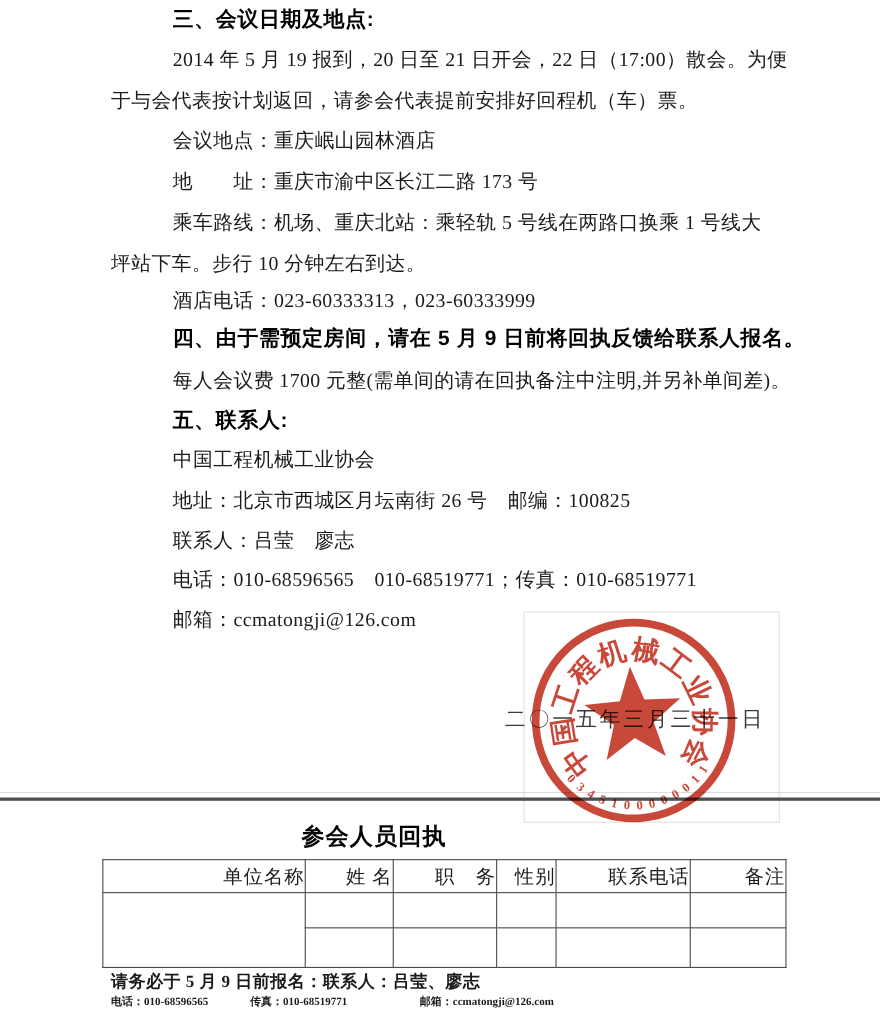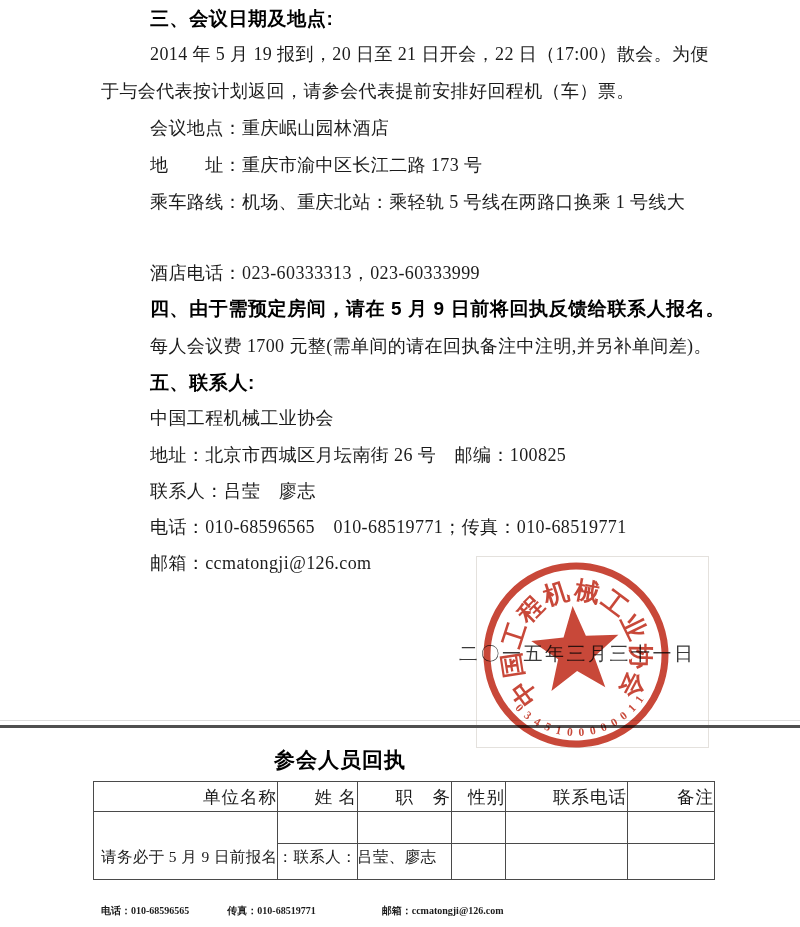--- a/index.html
+++ b/index.html
@@ -1,21 +1,21 @@
 <!DOCTYPE html>
 <html><head>
 <meta charset="utf-8">
 <style>
   html,body{margin:0;padding:0;background:#fff;}
   .page{
     position:relative;width:800px;height:927px;background:#ffffff;overflow:hidden;
     font-family:"Liberation Serif","DejaVu Serif",serif;color:#1b1b1b;
   }
   .line{position:absolute;white-space:nowrap;font-size:18px;letter-spacing:.4px;line-height:1.2;}
-  .indent{left:150px;text-align:right;}
+  .indent{left:157px;text-align:right;}
   .flush{left:101px;text-align:right;}
   .h{font-family:"Liberation Sans","DejaVu Sans",sans-serif;font-weight:700;font-size:19px;color:#000;letter-spacing:.6px;}
   .date-line{
     position:absolute;left:459px;top:641px;font-size:19px;letter-spacing:2.5px;color:#3a3a3a;z-index:1;white-space:nowrap;
   }
   .scan-box{
     position:absolute;left:476px;top:556px;width:231px;height:190px;
     border:1px solid rgba(195,188,180,.45);z-index:2;
   }
   .stamp{
@@ -29,39 +29,40 @@
     font-family:"Liberation Sans","DejaVu Sans",sans-serif;font-weight:700;font-size:21px;color:#000;letter-spacing:1px;
   }
   table.reply{
     position:absolute;left:93px;top:781px;width:621px;border-collapse:collapse;table-layout:fixed;
   }
   table.reply td{border:1px solid #4a4a4a;text-align:right;vertical-align:middle;
     font-size:17.5px;color:#1b1b1b;padding:0;letter-spacing:1px;}
   tr.hdr td{height:29px;}
   tr.r1 td{height:31px;}
   tr.r2 td{height:35px;}
-  .note1{position:absolute;left:101px;top:847px;font-size:15.5px;font-weight:400;letter-spacing:.4px;white-space:nowrap;}
+  .note1{position:absolute;left:101px;top:882px;font-size:15.5px;font-weight:700;letter-spacing:.4px;white-space:nowrap;}
   .note2{position:absolute;left:101px;top:904px;font-size:10px;font-weight:700;display:flex;white-space:nowrap;}
   .note2 .seg1{margin-right:38px;}
   .note2 .seg2{margin-right:66px;}
   svg text{font-family:"Liberation Serif","DejaVu Serif",serif;}
   .stamp-org-char{font-size:25px;font-weight:700;}
   .stamp-num-char{font-size:11.5px;font-weight:700;letter-spacing:0;}
 </style>
 </head>
 <body>
 
 <div class="page">
 
   <div class="line indent h" style="top:8px">三、会议日期及地点:</div>
   <div class="line indent" style="top:44px">2014 年 5 月 19 报到，20 日至 21 日开会，22 日（17:00）散会。为便</div>
   <div class="line flush" style="top:81px">于与会代表按计划返回，请参会代表提前安排好回程机（车）票。</div>
   <div class="line indent" style="top:118px">会议地点：重庆岷山园林酒店</div>
   <div class="line indent" style="top:155px">地　　址：重庆市渝中区长江二路 173 号</div>
   <div class="line indent" style="top:192px">乘车路线：机场、重庆北站：乘轻轨 5 号线在两路口换乘 1 号线大</div>
+  <div class="line flush" style="top:229px">坪站下车。步行 10 分钟左右到达。</div>
   <div class="line indent" style="top:263px">酒店电话：023-60333313，023-60333999</div>
   <div class="line indent h" style="top:298px">四、由于需预定房间，请在 5 月 9 日前将回执反馈给联系人报名。</div>
   <div class="line indent" style="top:336px">每人会议费 1700 元整(需单间的请在回执备注中注明,并另补单间差)。</div>
   <div class="line indent h" style="top:372px">五、联系人:</div>
   <div class="line indent" style="top:408px">中国工程机械工业协会</div>
   <div class="line indent" style="top:445px">地址：北京市西城区月坛南街 26 号　邮编：100825</div>
   <div class="line indent" style="top:481px">联系人：吕莹　廖志</div>
   <div class="line indent" style="top:517px">电话：010-68596565　010-68519771；传真：010-68519771</div>
   <div class="line indent" style="top:553px">邮箱：ccmatongji@126.com</div>
 

